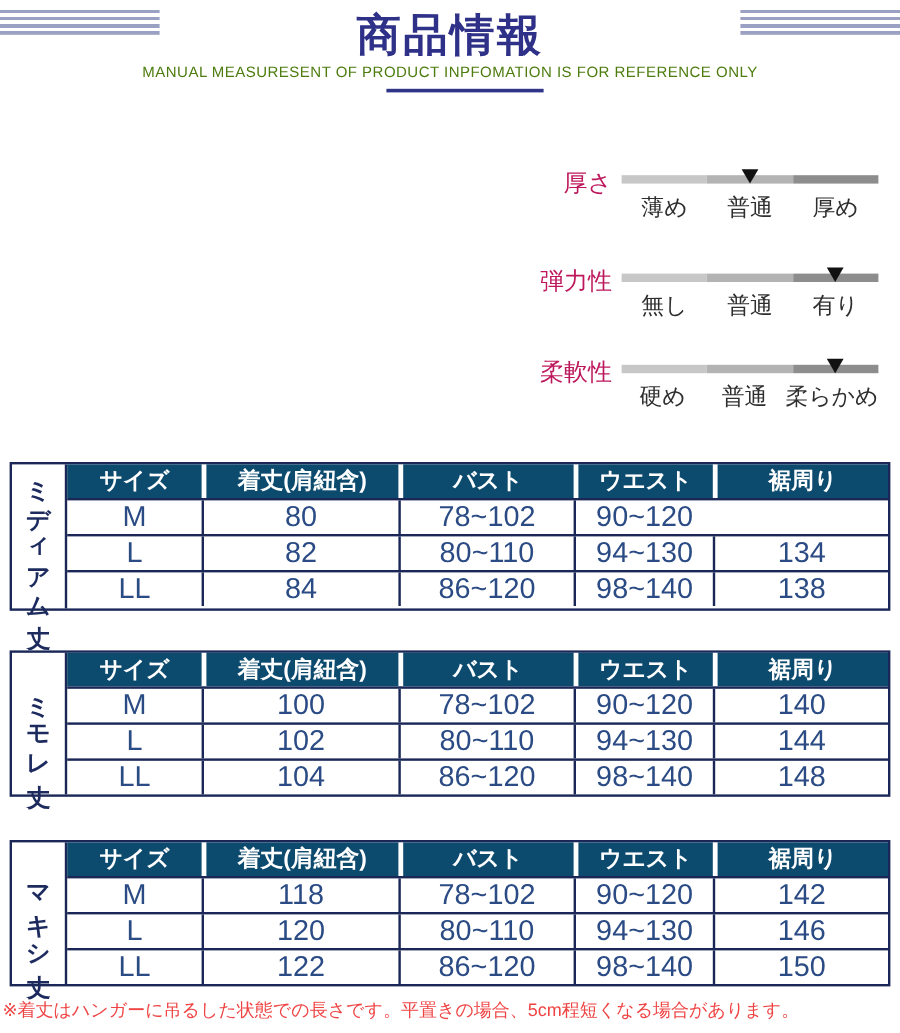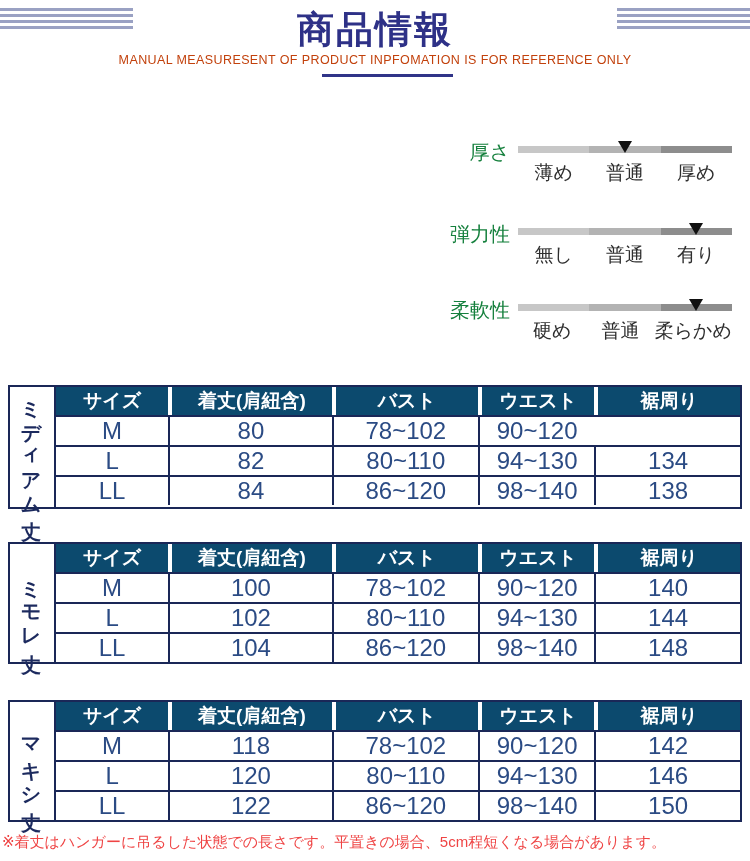--- a/index.html
+++ b/index.html
@@ -10,34 +10,34 @@
   
   .stripes { position:absolute; top:8px; width:133px; height:21px;
     background:repeating-linear-gradient(to bottom,#9aa1c3 0 3px,#ffffff 3px 6px); }
   .stripes-left { left:0; }
   .stripes-right { right:0; }
 
   
   .header { position:absolute; top:0; left:0; right:0; text-align:center; }
   .title { margin-top:8px; font-size:37px; line-height:44px; font-weight:bold;
     color:#2e3187; letter-spacing:2px; }
-  .subtitle { margin-top:1px; font-size:12.5px; letter-spacing:0.4px; color:#c2410c; }
+  .subtitle { margin-top:1px; font-size:12.5px; letter-spacing:0.4px; color:#4d7c0f; }
   .title-underline { position:absolute; top:74px; left:322px; width:131px; height:3px; background:#303488; }
 
   
   .info { position:absolute; top:130px; left:23px; width:365px; }
   .info-row { display:flex; padding:10px 0 0 5px; height:39px; border-bottom:1px solid #c9c9c9; margin-bottom:16px; }
   .info-label { width:97px; font-size:19px; color:#3b3b3b; white-space:nowrap; }
   .info-value { font-size:19px; color:#a3a3a3; white-space:nowrap; }
 
   
   .sliders { position:absolute; top:130px; left:448px; width:295px; height:225px; }
   .slider-group { position:absolute; left:0; width:295px; height:60px; }
   .s-label { position:absolute; left:0; top:9px; width:62px; text-align:right;
-    font-size:20px; color:#15803d; white-space:nowrap; }
+    font-size:20px; color:#be185d; white-space:nowrap; }
   .track-wrap { position:absolute; left:70px; top:0; width:214px; height:60px; }
   .track { position:absolute; left:0; top:16px; width:214px; height:7px; display:flex; }
   .seg { flex:1 1 0; }
   .marker { position:absolute; top:11px; width:0; height:0;
     border-left:7px solid transparent; border-right:7px solid transparent;
     border-top:12px solid #111111; }
   .levels { position:absolute; left:0; top:30px; width:214px; display:flex; }
   .lv { flex:1 1 0; text-align:center; font-size:19px; color:#2e2e2e; white-space:nowrap; }
 
   

